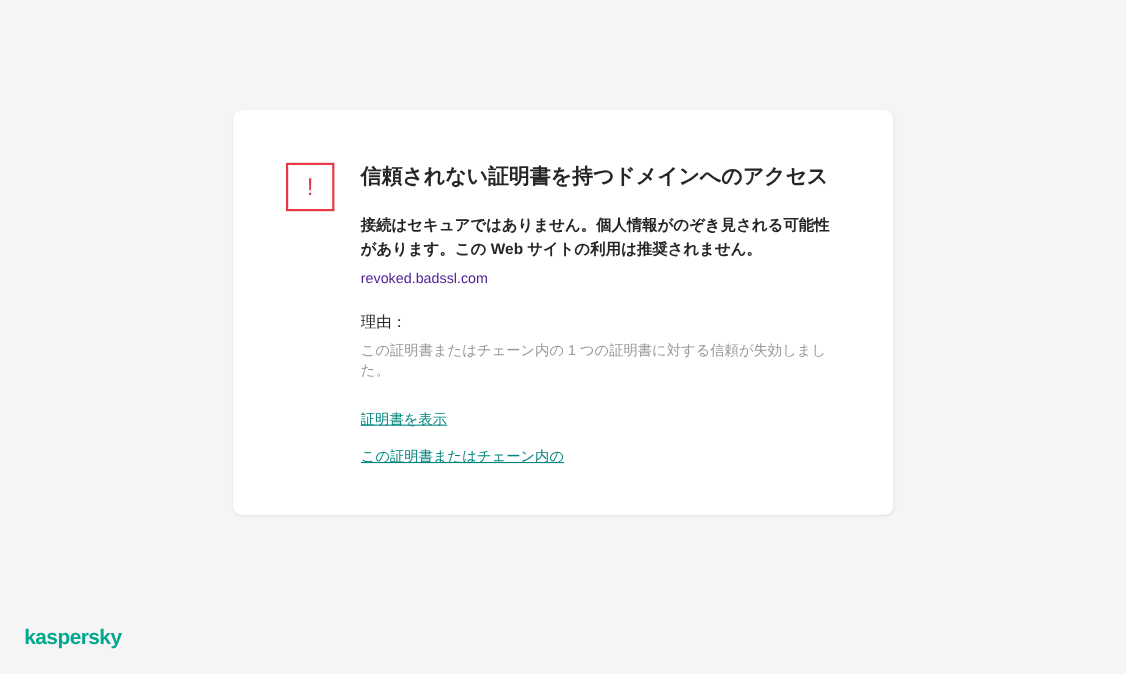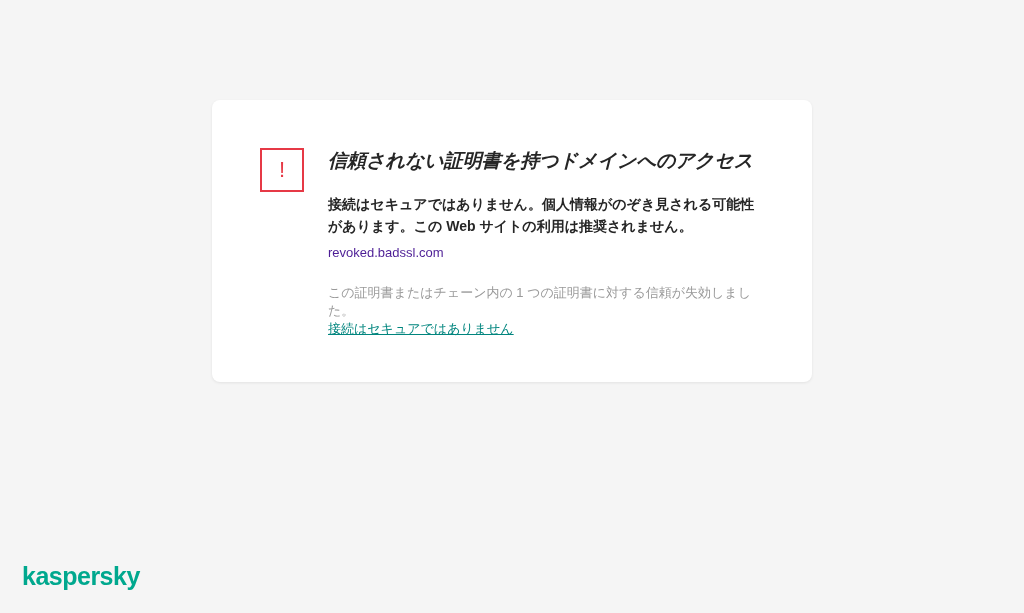--- a/index.html
+++ b/index.html
@@ -47,21 +47,20 @@
     }
     .text-content {
       flex: 1;
     }
     .title {
       font-size: 19px;
       font-weight: bold;
       color: #262626;
       margin-bottom: 18px;
       line-height: 1.4;
-      font-style: italic;
     }
     .description {
       font-size: 14px;
       color: #262626;
       line-height: 1.6;
       margin-bottom: 8px;
       font-weight: bold;
     }
     .domain {
       font-size: 13px;
@@ -69,53 +68,56 @@
       margin-bottom: 24px;
     }
     .reason-label {
       font-size: 14px;
       color: #262626;
       margin-bottom: 8px;
     }
     .reason-text {
       font-size: 13px;
       color: #999999;
+      margin-bottom: 26px;
     }
     .link {
       display: block;
       font-size: 13px;
       color: #00857e;
       text-decoration: underline;
       margin-bottom: 16px;
       cursor: pointer;
     }
     .link:last-child {
       margin-bottom: 0;
     }
     .brand-logo {
       position: absolute;
       bottom: 22px;
       left: 22px;
-      font-size: 25px;
+      font-size: 19px;
       font-weight: bold;
       color: #00a88e;
       letter-spacing: -0.5px;
     }
   </style>
 </head>
 <body>
 
 <div class="card">
   <div class="card-content">
     <div class="icon-box">
       <span>!</span>
     </div>
     <div class="text-content">
       <h1 class="title">信頼されない証明書を持つドメインへのアクセス</h1>
       <p class="description">接続はセキュアではありません。個人情報がのぞき見される可能性があります。この Web サイトの利用は推奨されません。</p>
       <p class="domain">revoked.badssl.com</p>
+      <p class="reason-label">理由：</p>
       <p class="reason-text">この証明書またはチェーン内の 1 つの証明書に対する信頼が失効しました。</p>
-      <a class="link">接続はセキュアではありません</a>
+      <a class="link">証明書を表示</a>
+      <a class="link">この証明書またはチェーン内の</a>
     </div>
   </div>
 </div>
 
 <div class="brand-logo">kaspersky</div>
 
 </body></html>

